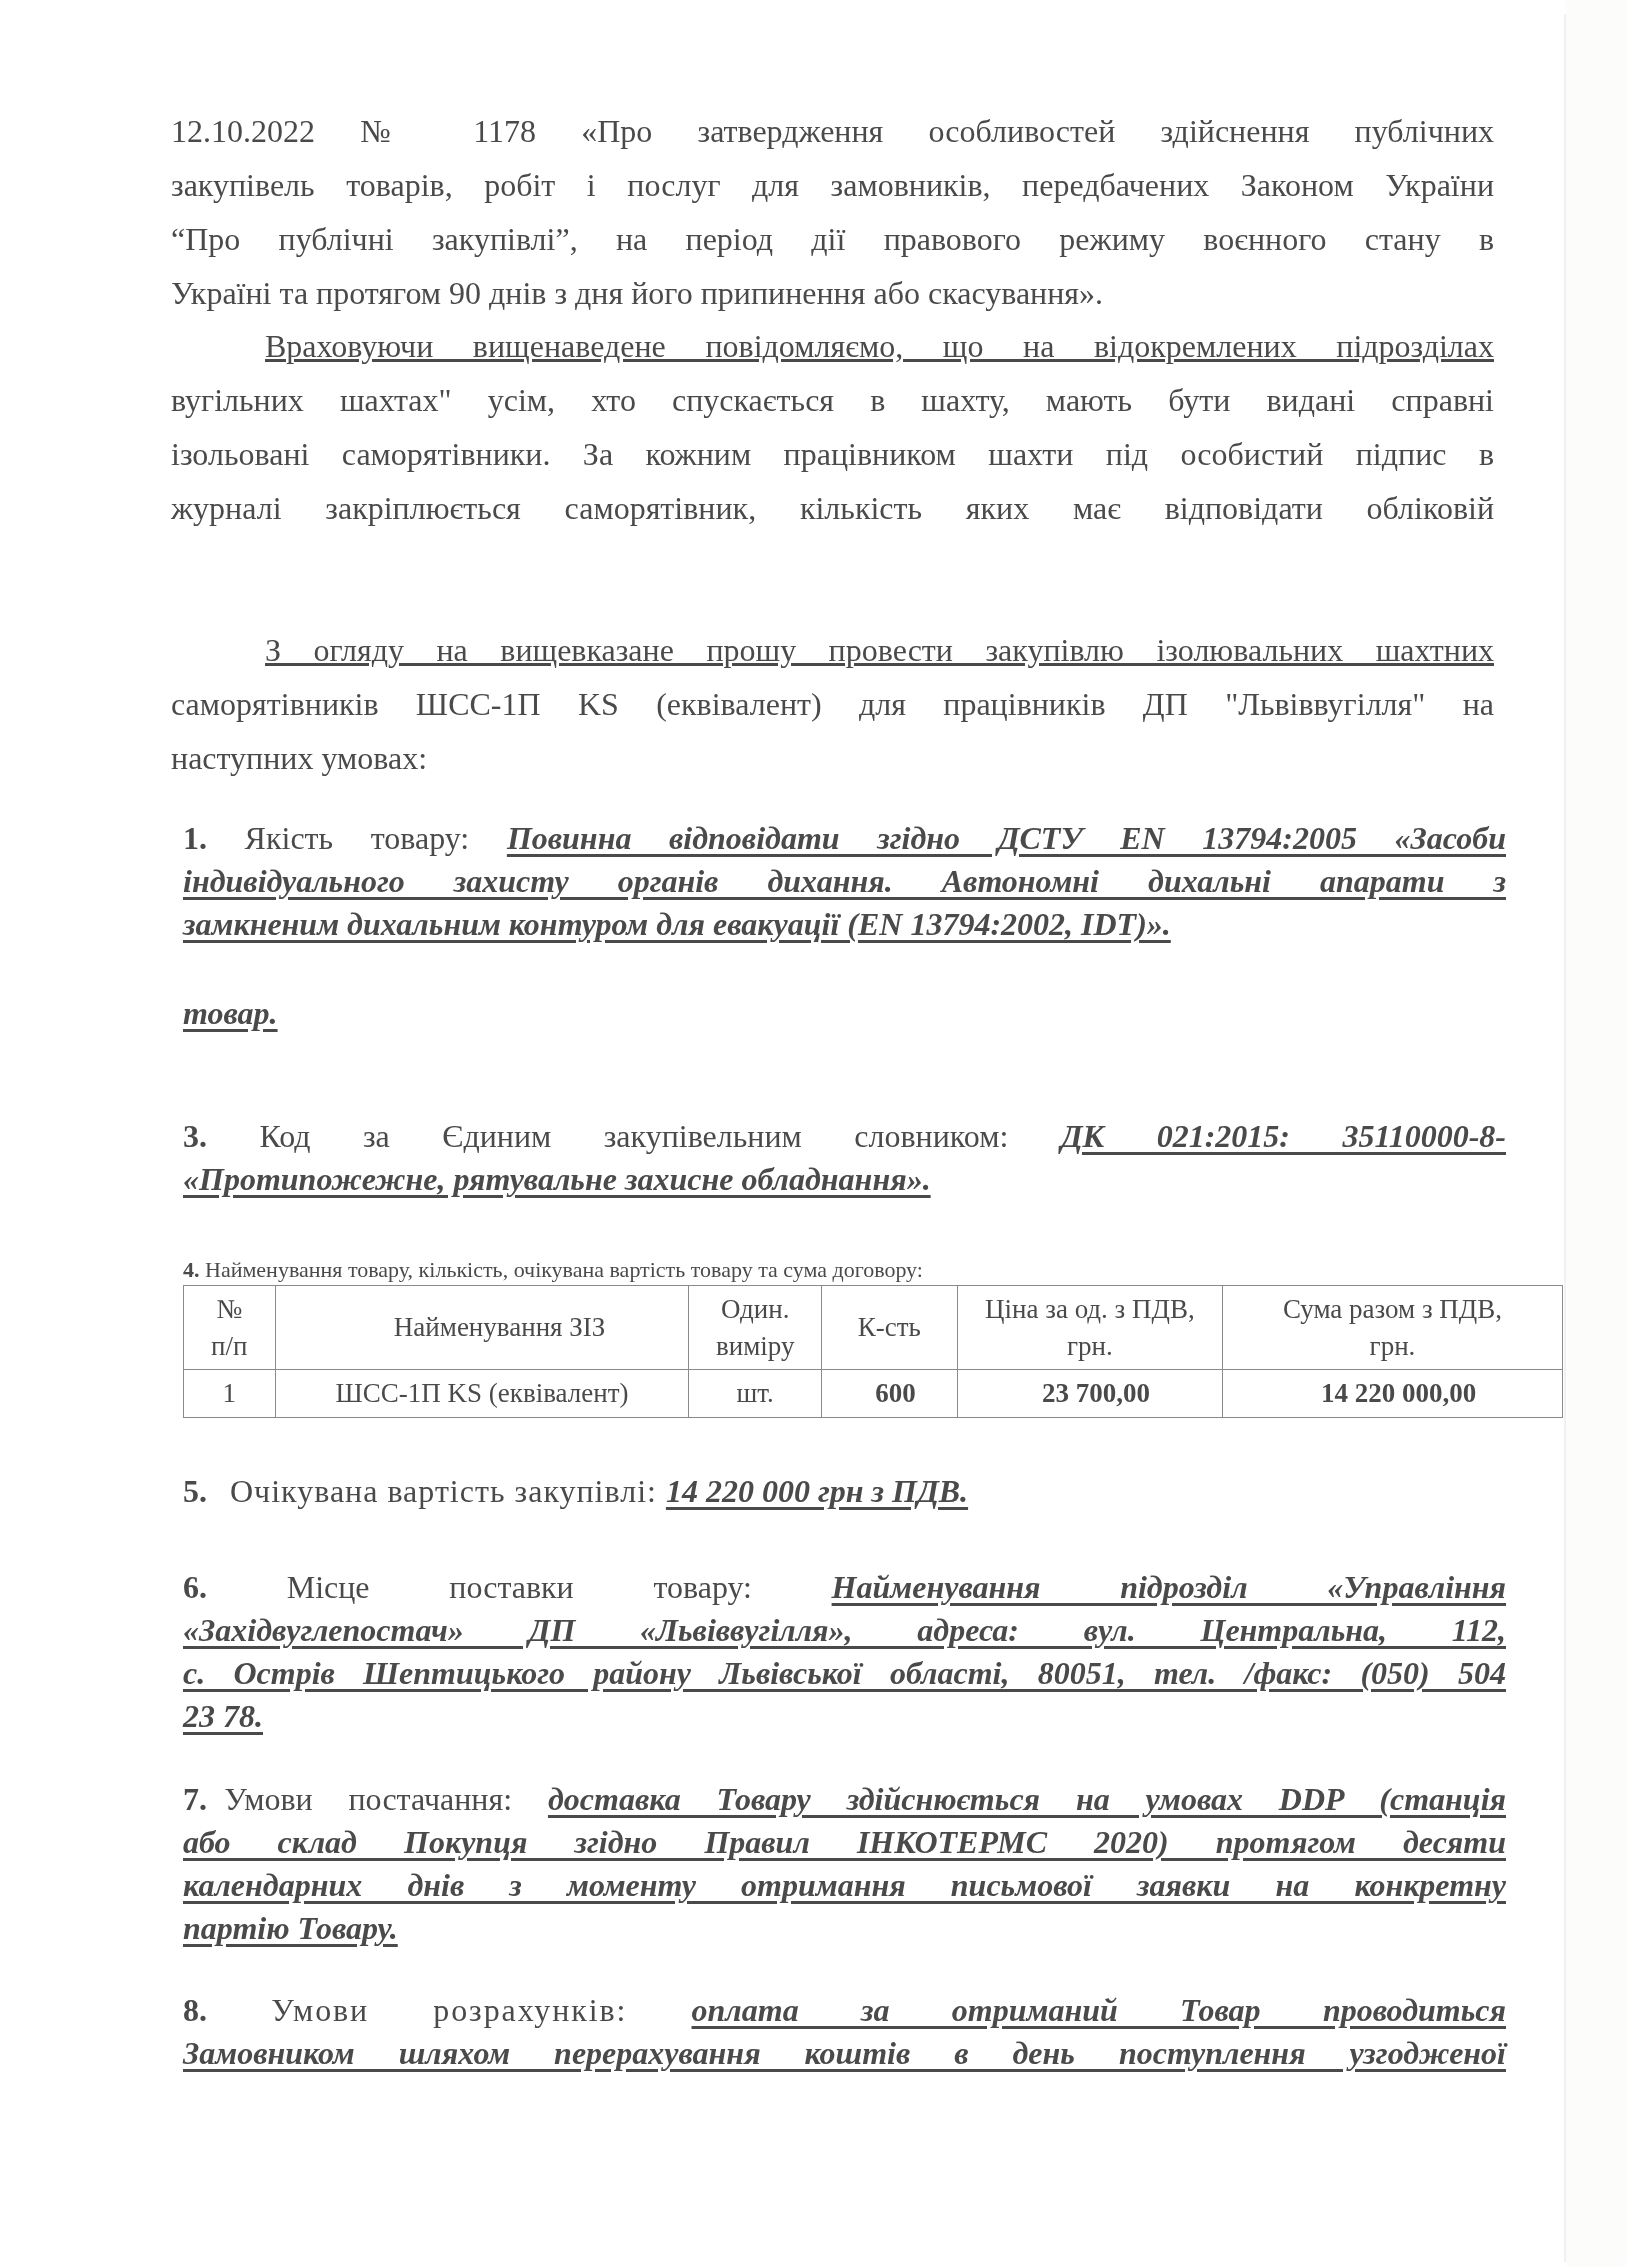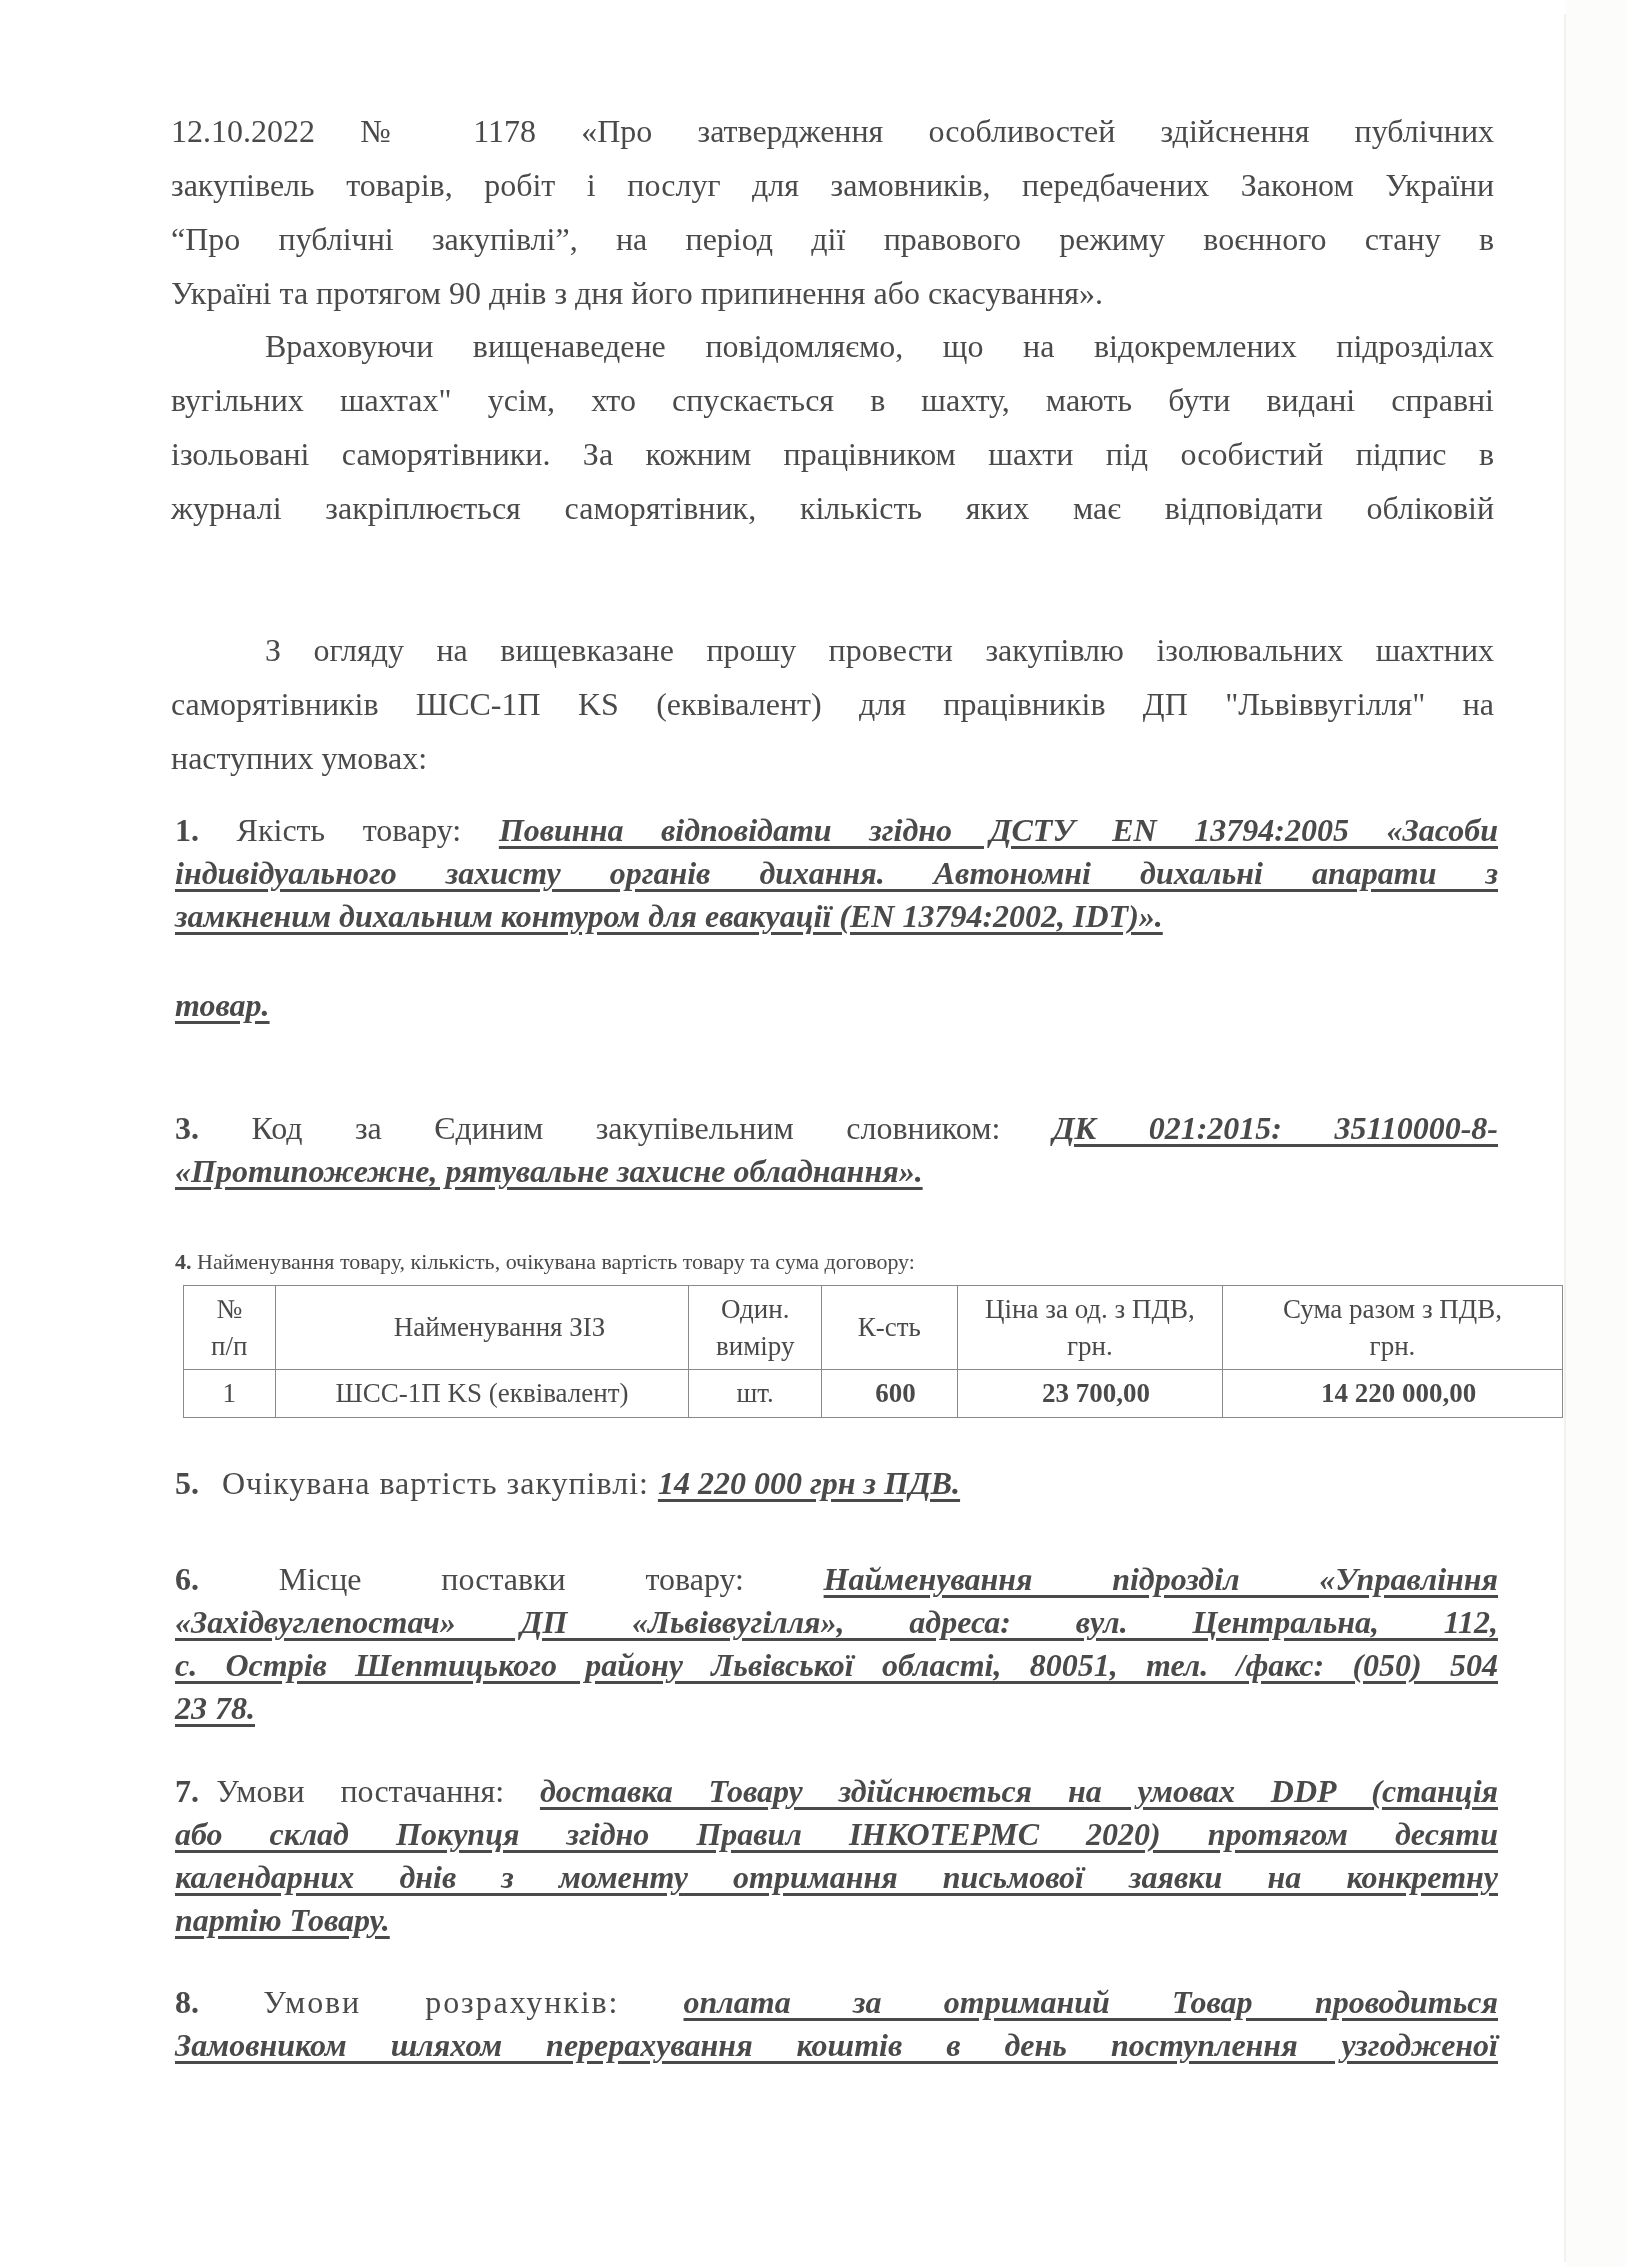--- a/index.html
+++ b/index.html
@@ -5,22 +5,22 @@
   html, body { margin: 0; padding: 0; }
   body {
     width: 1626px; height: 2266px; background: #ffffff; position: relative; overflow: hidden;
     font-family: "Liberation Serif", "DejaVu Serif", serif; color: #4a4a4a;
   }
   .edge-line { position: absolute; left: 1564px; top: 14.4px; width: 1.9px; height: 2248px; background: #f1f1ee; }
   .edge-band { position: absolute; left: 1566px; top: 0; width: 61px; height: 2266px; background: #fcfcfa; }
   .p { font-size: 32px; line-height: 54px; text-align: justify; text-align-last: auto; margin: 0; }
   .p .line { display: block; text-align: justify; text-align-last: justify; }
   .p .line.last { text-align-last: left; }
-  .indent { padding-left: 94px; }
-  .item { font-size: 32px; line-height: 43px; margin: 4px; }
+  .indent { padding-left: 94px; text-decoration: underline; }
+  .item { font-size: 32px; line-height: 43px; margin: 12px; }
   .item .line { display: block; text-align: justify; text-align-last: justify; }
   .item .line.last { text-align-last: left; }
   .num { font-weight: bold; }
   .u { font-weight: bold; font-style: italic; text-decoration: underline; text-decoration-thickness: 2.9px; text-underline-offset: 4.8px; }
   .tbl { position: absolute; left: 183px; top: 1285px; border-collapse: collapse; font-size: 27px; color: #4a4a4a; }
   .tbl td, .tbl th { border: 1.9px solid #8a8a8a; text-align: center; font-weight: normal; padding: 0 3.8px; line-height: 37px; }
   .tbl .b { font-weight: bold; padding-left: 16px; }
   .abs { position: absolute; left: 171px; width: 1323px; }
 </style>
 </head>

